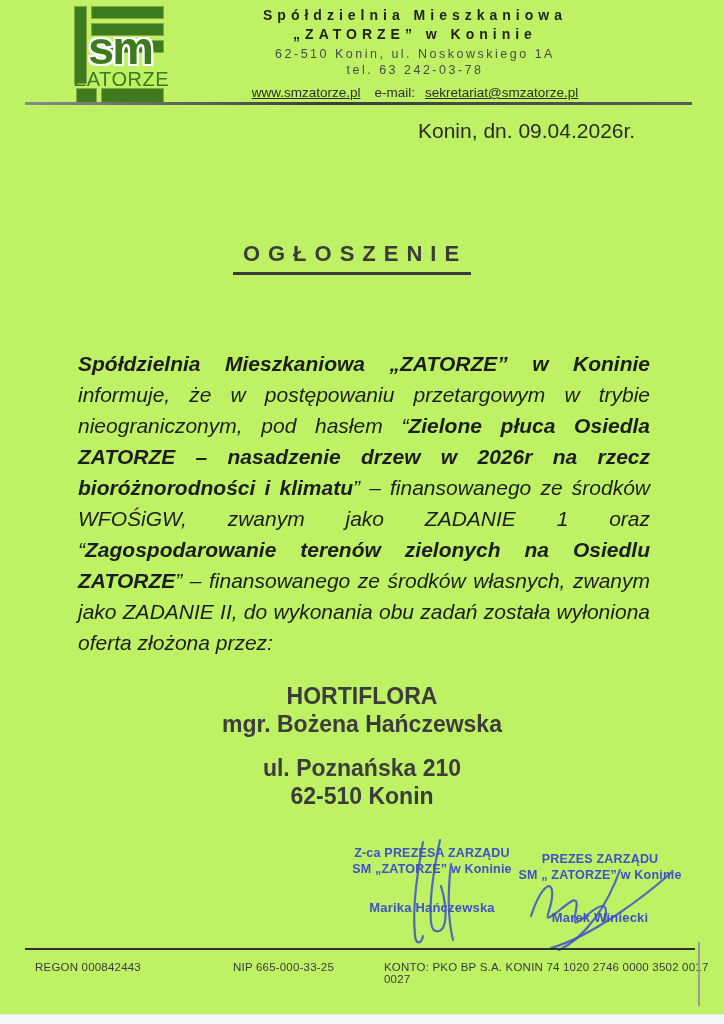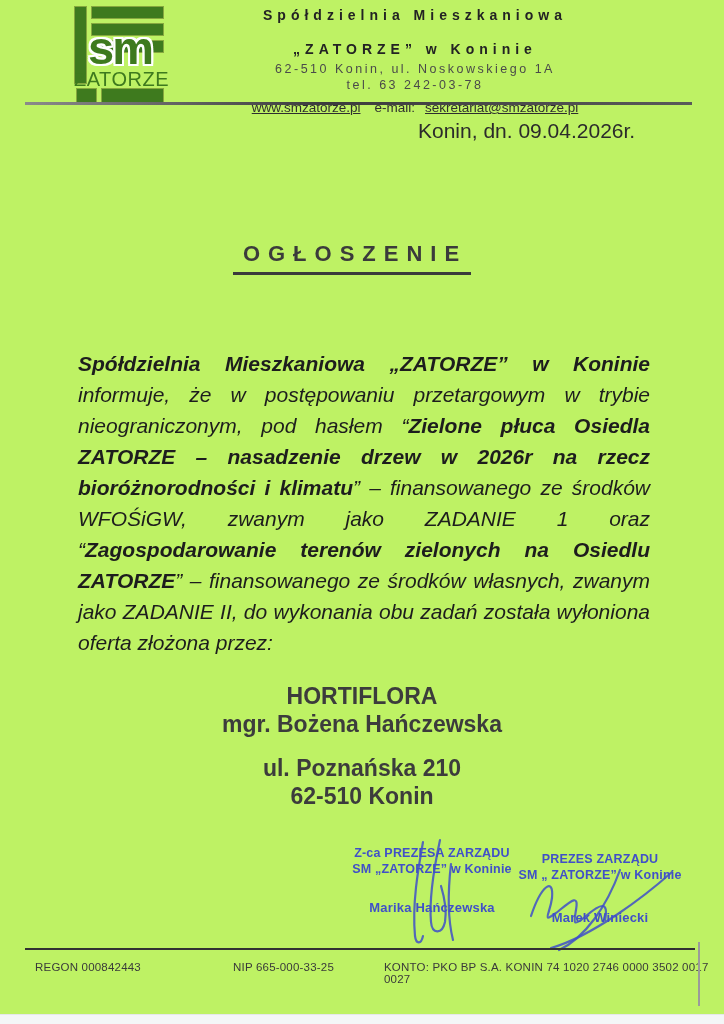--- a/index.html
+++ b/index.html
@@ -22,21 +22,21 @@
     text-shadow:-2px 0 0 #fff, 2px 0 0 #fff, 0 -2px 0 #fff, 0 2px 0 #fff,
                 -2px -2px 0 #fff, 2px 2px 0 #fff, -2px 2px 0 #fff, 2px -2px 0 #fff;
   }
   .logo .zatorze {
     position:absolute; left:0; top:64px; width:94px; font-size:20px; font-weight:normal;
     color:var(--green); letter-spacing:0.5px; text-shadow:0.6px 0 0 #fff inset;
   }
   
   .hdr { position:absolute; left:225px; top:7px; width:380px; text-align:center; color:#232323; }
   .hdr .co   { font-size:14px; font-weight:bold; letter-spacing:5px; }
-  .hdr .co2  { margin-top:18px; }
+  .hdr .co2  { margin-top:3px; }
   .hdr .addr { font-size:12.5px; letter-spacing:2.5px; color:#4a4a4a; margin-top:5px; }
   .hdr .tel  { font-size:12.5px; letter-spacing:2.5px; color:#4a4a4a; margin-top:2px; }
   .hdr .links{ font-size:13.5px; color:#2e2e2e; margin-top:8px; }
   .hdr .links a, .hdr .links .lnk { color:#2e2e2e; text-decoration:underline; cursor:pointer; }
   .hdr .links .sep { margin:0 10px 0 14px; text-decoration:none; }
   .hdr-rule { position:absolute; left:25px; top:102px; width:667px; height:3px;
               background:linear-gradient(to right,#8a8a8a,#3c3c3c 45%,#5a5a5a); }
   
   .date { position:absolute; left:418px; top:119px; font-size:21px; color:#2b2b2b; }
   .title-wrap { position:absolute; left:0; top:241px; width:704px; text-align:center; }

